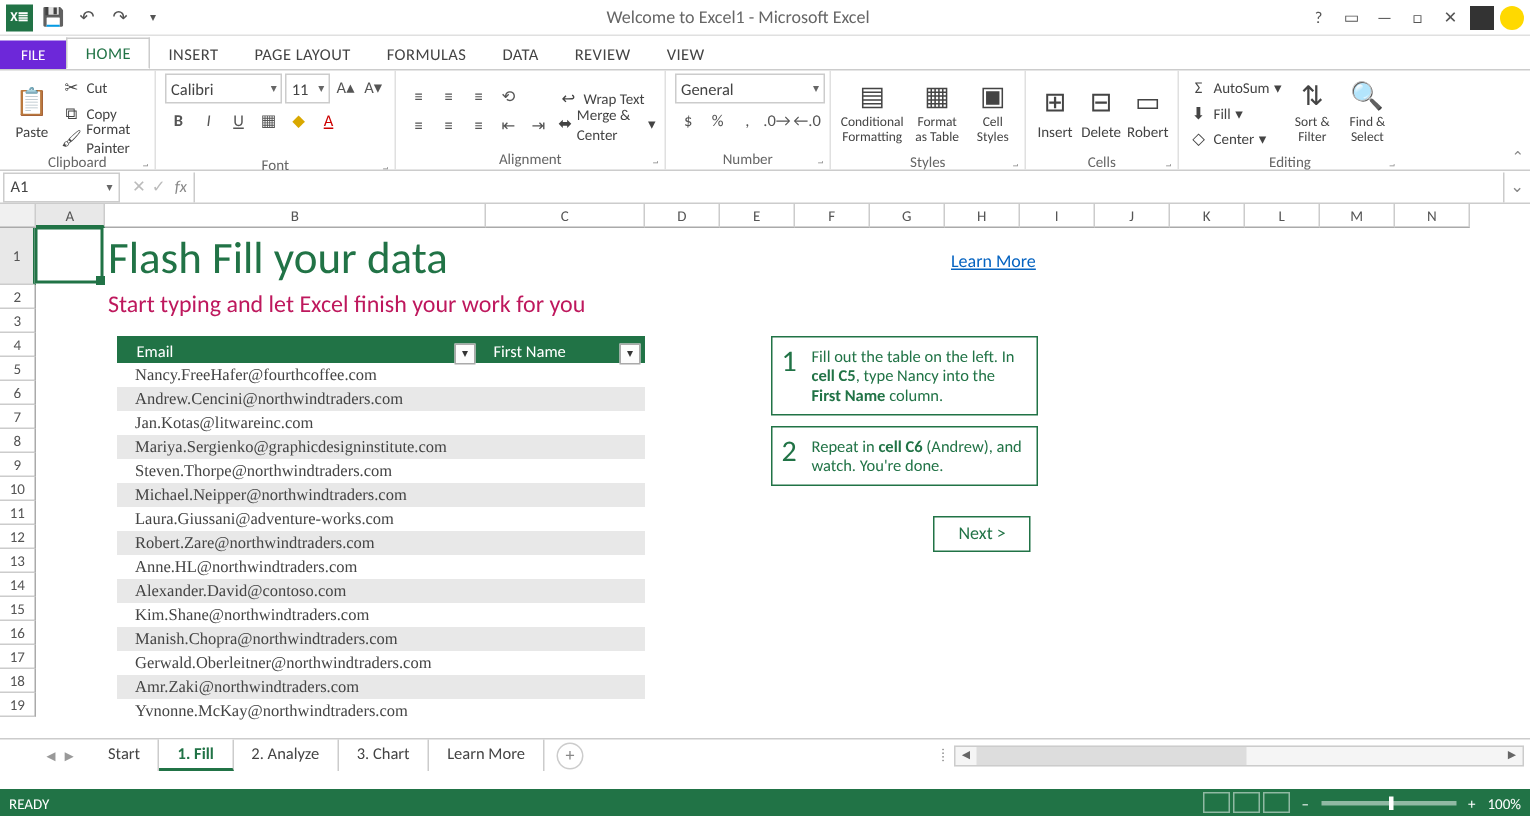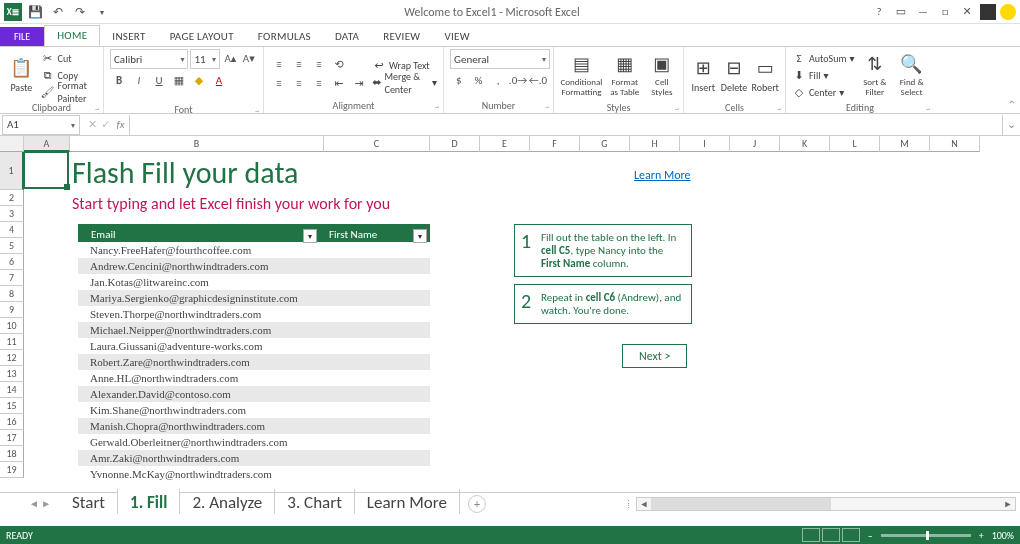--- a/index.html
+++ b/index.html
@@ -80,21 +80,21 @@
 
 
 .callout { position: absolute; border: 1px solid #217346; padding: 6px 8px 6px 26px; font-size: 11px; color: #217346; width: 178px; }
 .callout .num { position: absolute; left: 6px; top: 4px; font-size: 20px; font-weight: 300; }
 .next-btn { position: absolute; border: 1px solid #217346; padding: 4px 16px; font-size: 12px; color: #217346; }
 .link { color: #0563c1; text-decoration: underline; font-size: 12px; position: absolute; }
 
 
 .sheet-tabs { position: absolute; bottom: 0; left: 0; right: 0; height: 22px; border-top: 1px solid #ccc; background: #fff; display: flex; align-items: center; }
 .nav-arrows { width: 60px; display: flex; justify-content: center; gap: 6px; color: #999; font-size: 10px; padding-left: 20px; }
-.stab { padding: 3px 12px; font-size: 17px; border-right: 1px solid #ccc; color: #444; }
+.stab { padding: 3px 12px; font-size: 11px; border-right: 1px solid #ccc; color: #444; }
 .stab.active { border-bottom: 2px solid #217346; color: #217346; background: #fff; font-weight: 600; }
 .stab-add { width: 18px; height: 18px; border: 1px solid #ccc; border-radius: 50%; display: flex; align-items: center; justify-content: center; margin-left: 8px; font-size: 12px; color: #888; }
 .hscroll { flex: 1; display: flex; justify-content: flex-end; align-items: center; padding-right: 4px; }
 .hscroll-track { width: 380px; height: 14px; border: 1px solid #ccc; background: #f5f5f5; display: flex; align-items: center; position: relative; }
 .hscroll-thumb { position: absolute; left: 14px; width: 180px; height: 12px; background: #ddd; }
 .hscroll-btn { width: 14px; height: 12px; text-align: center; font-size: 9px; color: #666; }
 
 
 .status-bar { position: absolute; bottom: 0; left: 0; right: 0; height: 18px; background: #217346; color: #fff; display: flex; align-items: center; font-size: 10px; padding: 0 6px; }
 .status-bar .right { margin-left: auto; display: flex; align-items: center; gap: 8px; }

